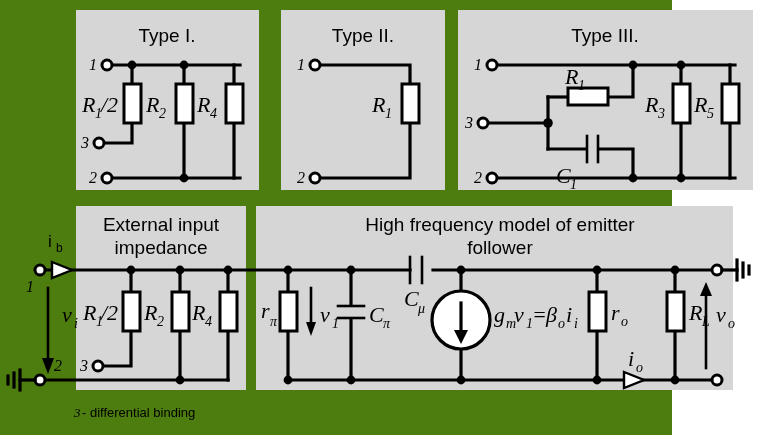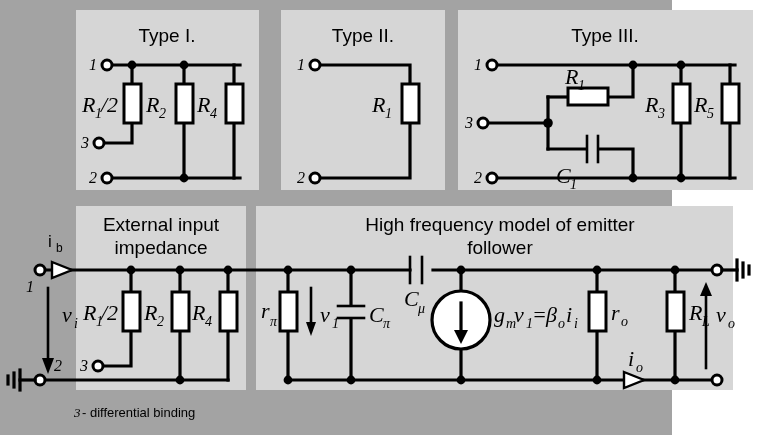--- a/index.html
+++ b/index.html
@@ -10,21 +10,21 @@
   body {
     width: 760px;
     height: 435px;
     font-family: "Liberation Sans", sans-serif;
     overflow: hidden;
   }
   #root {
     position: relative;
     width: 672px;
     height: 435px;
-    background: #a3a3a3;
+    background: #4d7c0f;
     text-decoration: underline;
   }
   svg#schematic {
     display: block;
     width: 760px;
     height: 435px;
   }
   .panel-bg { fill: #d6d6d6; }
   .wire {
     stroke: #000000;

